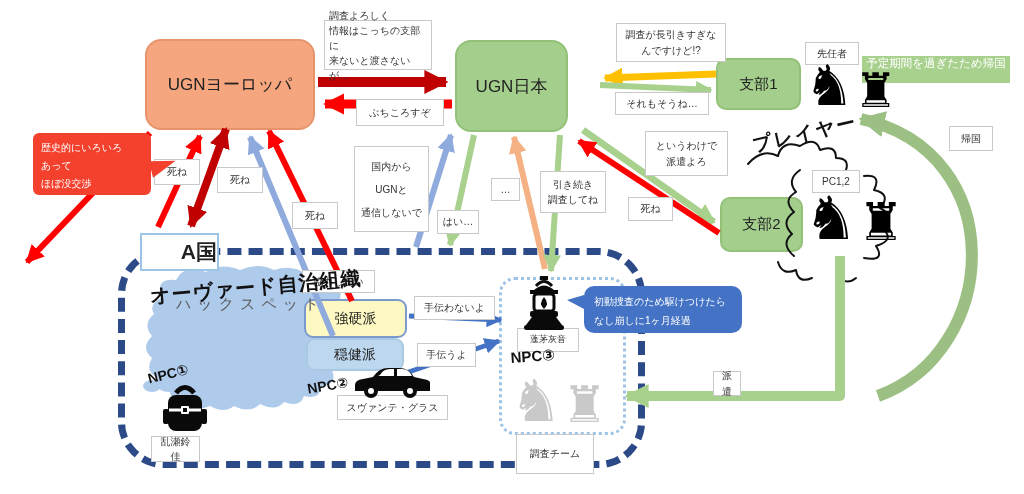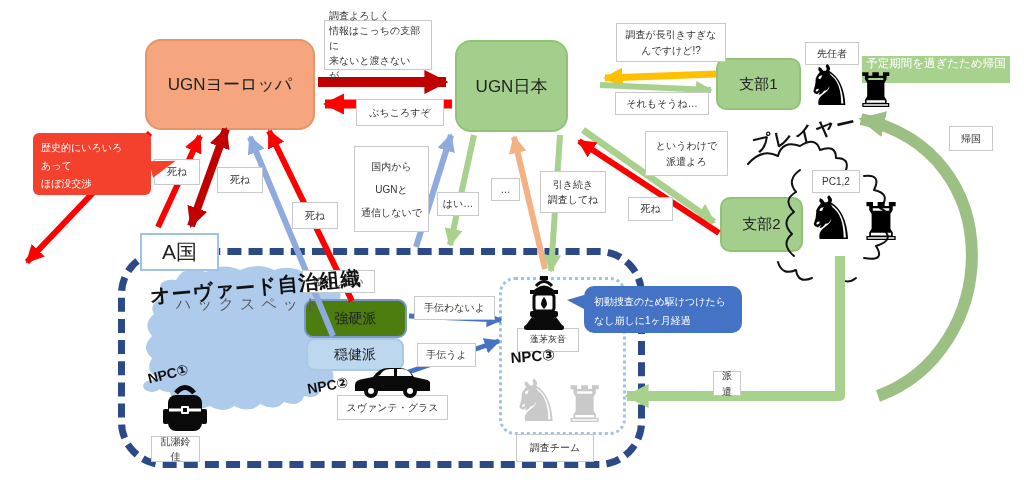--- a/index.html
+++ b/index.html
@@ -9,46 +9,46 @@
   
   .container-dashed{left:118px;top:248px;width:527px;height:220px;border:7px dashed #2B4A87;border-radius:46px;}
   
   .team-dotted{left:499px;top:277px;width:127px;height:158px;border:3px dotted #9DC3E6;border-radius:16px;background:#fff;}
   
   .node{display:flex;align-items:center;justify-content:center;color:#222;}
   .box-europe{left:145px;top:39px;width:170px;height:91px;background:#F5A67F;border:2px solid #E8946A;border-radius:16px;font-size:17px;}
   .box-japan{left:455px;top:40px;width:113px;height:92px;background:#A3CE8C;border:2px solid #93C178;border-radius:16px;font-size:17px;}
   .box-shibu1{left:716px;top:58px;width:85px;height:52px;background:#A3CE8C;border:2px solid #93C178;border-radius:10px;font-size:15px;}
   .box-shibu2{left:720px;top:197px;width:83px;height:55px;background:#A3CE8C;border:2px solid #93C178;border-radius:10px;font-size:15px;}
-  .box-kyokoha{left:304px;top:299px;width:103px;height:39px;background:#4d7c0f;border:2px solid #7C99CE;border-radius:9px;font-size:14px;}
+  .box-kyokoha{left:304px;top:299px;width:103px;height:39px;background:#fef9c3;border:2px solid #7C99CE;border-radius:9px;font-size:14px;}
   .box-onkenha{left:306px;top:338px;width:98px;height:33px;background:#BDD7EE;border:2px solid #A9C8E4;border-radius:9px;font-size:14px;}
-  .box-akoku{left:140px;top:233px;width:79px;height:38px;background:#fff;border:2px solid #9DC3E6;font-size:21px;font-weight:400;}
+  .box-akoku{left:140px;top:233px;width:79px;height:38px;background:#fff;border:2px solid #9DC3E6;font-size:21px;font-weight:700;justify-content:flex-end;}
   
   .lbl{background:#fff;border:1px solid #C9C9C9;color:#333;font-size:10px;line-height:1.55;
        display:flex;flex-direction:column;align-items:center;justify-content:center;text-align:center;
        white-space:pre-line;padding:2px 4px;}
   .l-eureq{left:324px;top:20px;width:108px;height:50px;text-align:left;align-items:flex-start;line-height:1.5;}
   .l-buchi{left:356px;top:99px;width:88px;height:27px;}
   .l-naga{left:616px;top:23px;width:110px;height:39px;}
   .l-sore{left:615px;top:92px;width:94px;height:23px;}
   .l-wake{left:645px;top:131px;width:83px;height:45px;}
   .l-shine4{left:628px;top:197px;width:45px;height:24px;}
   .l-hiki{left:540px;top:171px;width:66px;height:42px;}
   .l-koku{left:354px;top:146px;width:75px;height:86px;line-height:2.3;}
-  .l-hai{left:437px;top:192px;width:42px;height:24px;}
+  .l-hai{left:437px;top:210px;width:42px;height:24px;}
   .l-dots{left:491px;top:178px;width:29px;height:23px;}
   .l-shine1{left:154px;top:159px;width:46px;height:26px;}
   .l-shine2{left:217px;top:167px;width:46px;height:26px;}
   .l-shine3{left:292px;top:202px;width:46px;height:27px;}
   .l-kyor{left:258px;top:270px;width:73px;height:23px;margin-left:44px;}
   .l-tnai{left:414px;top:296px;width:81px;height:24px;}
   .l-tyo{left:417px;top:343px;width:59px;height:24px;}
   .l-sva{left:337px;top:395px;width:111px;height:25px;text-align:center;}
   .l-ranze{left:151px;top:436px;width:49px;height:26px;}
-  .l-team{left:516px;top:434px;width:78px;height:28px;}
+  .l-team{left:516px;top:434px;width:78px;height:40px;}
   .l-haken{left:713px;top:371px;width:28px;height:25px;}
   .l-kiko{left:949px;top:126px;width:44px;height:25px;}
   .l-sen{left:805px;top:42px;width:54px;height:23px;}
   .l-pc{left:812px;top:170px;width:48px;height:23px;}
   .l-haine{left:517px;top:328px;width:62px;height:24px;font-size:9px;}
   
   .bub-red{left:33px;top:133px;width:118px;height:62px;background:#F4412E;border-radius:6px;color:#fff;
            font-size:10px;line-height:1.8;padding:6px 8px;white-space:pre-line;}
   .bub-red::after{content:"";position:absolute;left:100%;top:28px;width:0;height:0;
            border-top:6px solid transparent;border-bottom:11px solid transparent;border-left:26px solid #F4412E;

